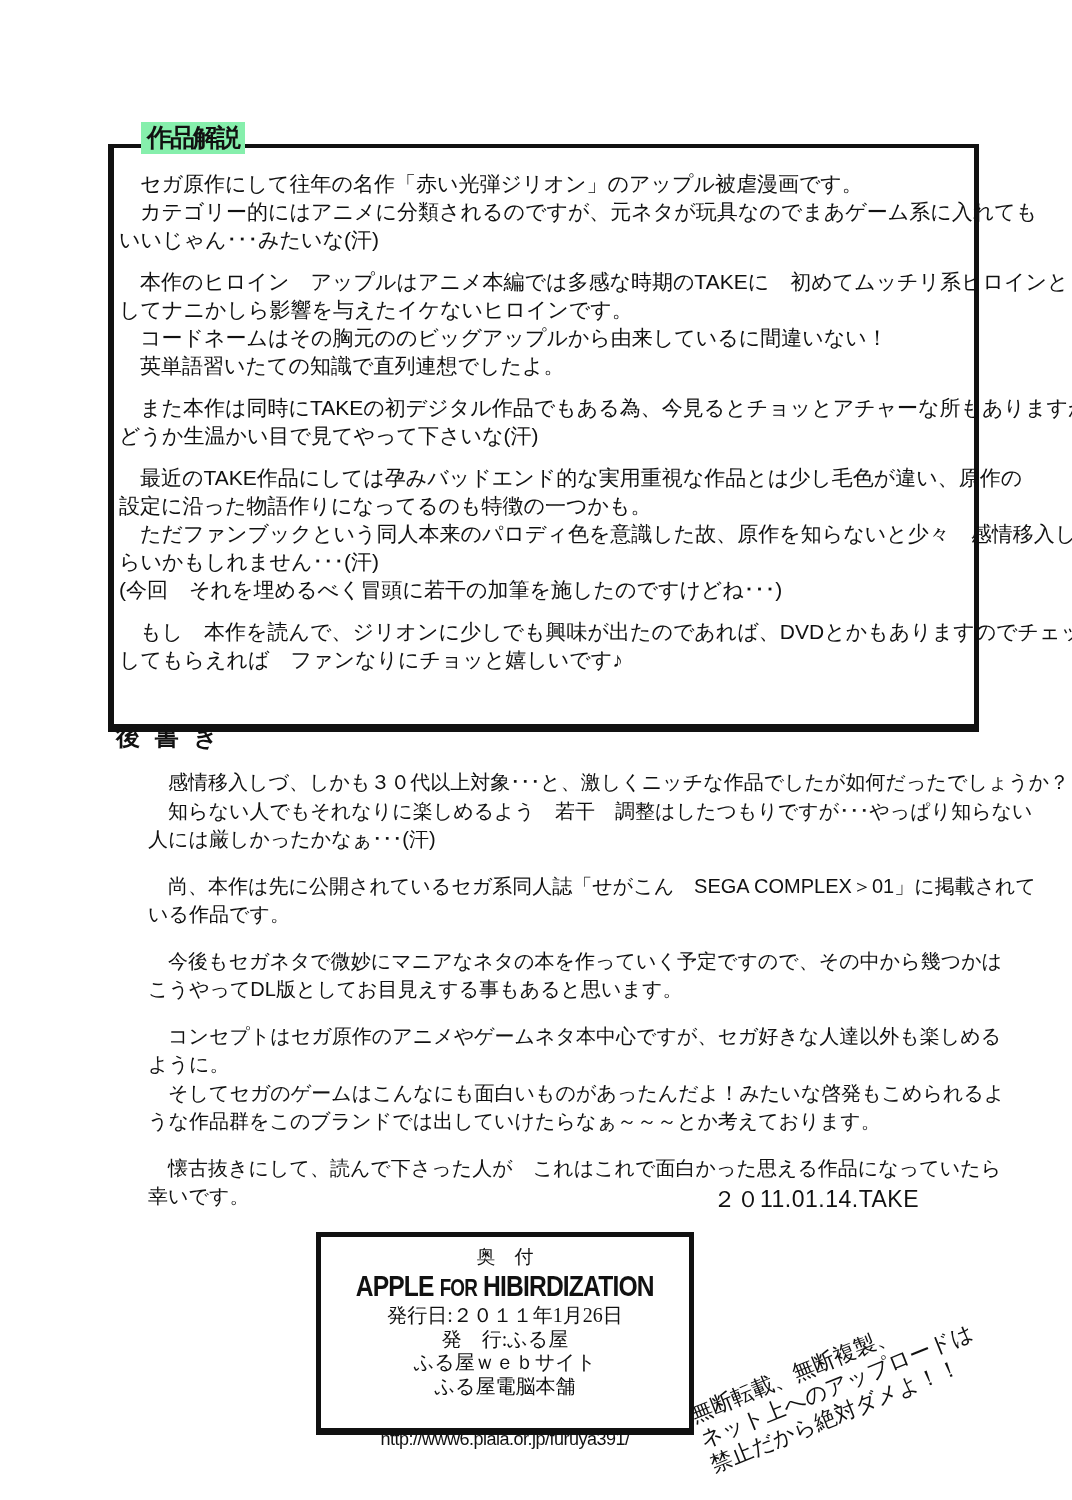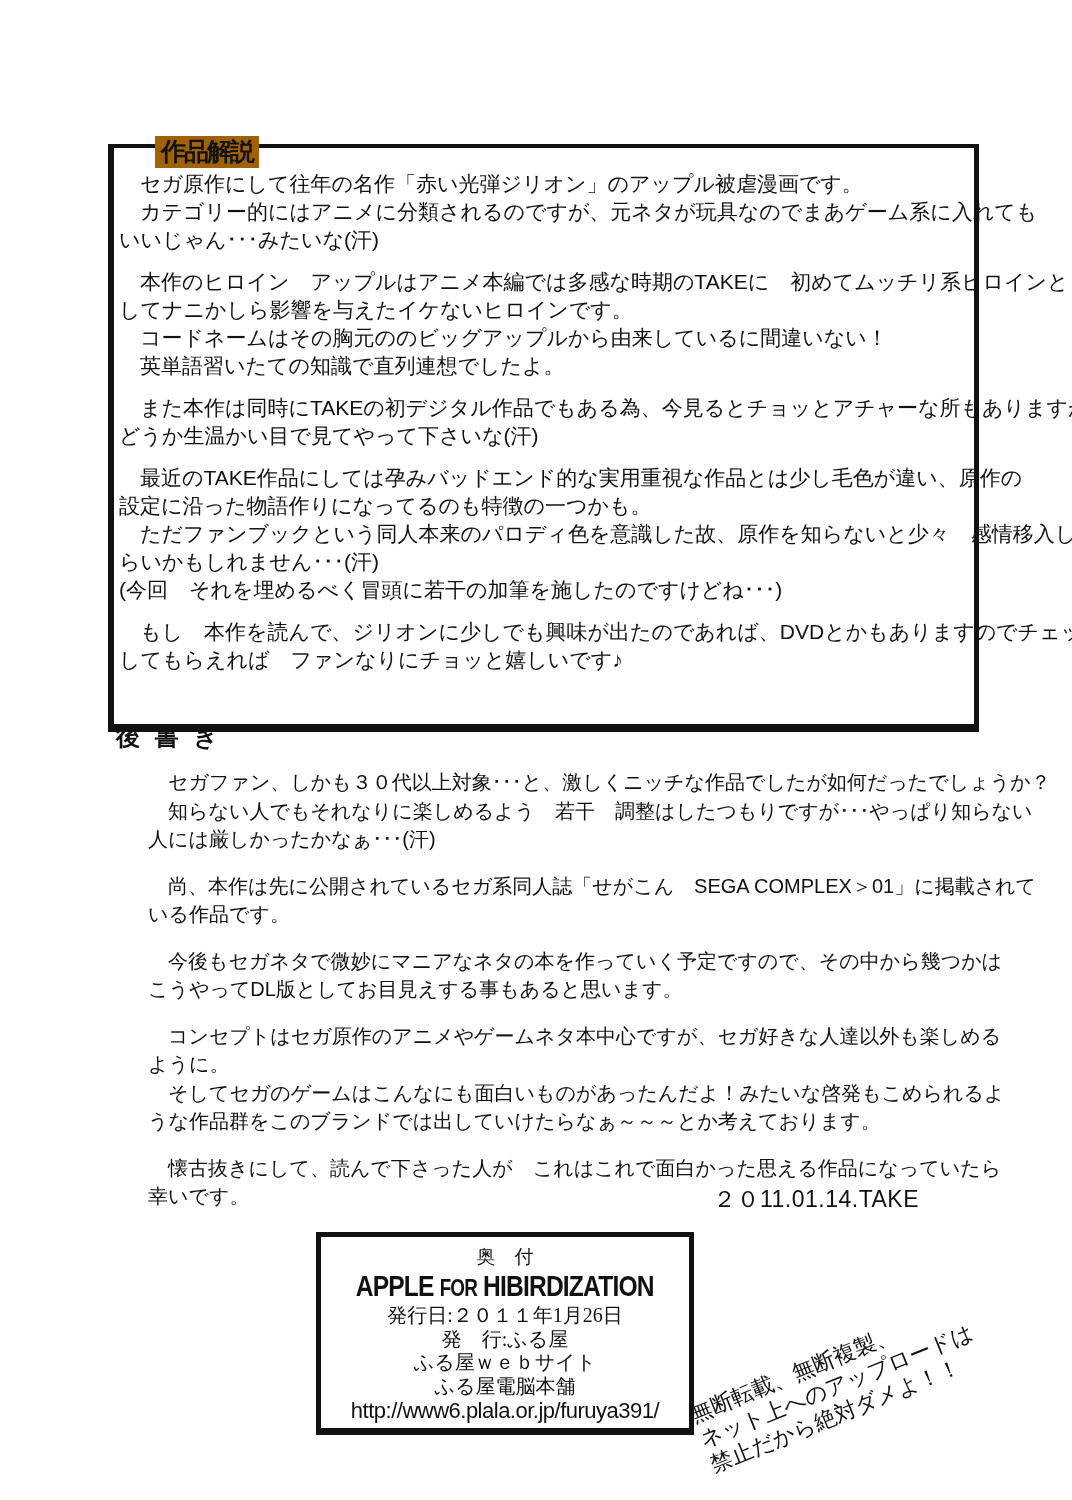--- a/index.html
+++ b/index.html
@@ -10,21 +10,21 @@
   }
   .para{margin:0;white-space:pre;}
 
   
   .commentary-box{
     position:absolute;left:108px;top:144px;width:851px;height:554px;
     border-style:solid;border-color:#111;border-width:4px 5px 8px 6px;
     padding:22px 4px 0 5px;box-sizing:content-box;
   }
   .commentary-title{
-    position:absolute;top:-27px;left:26px;margin:15px;background:#a16207;
+    position:absolute;top:-27px;left:26px;margin:1px;background:#86efac;
     padding:0 6px 2px 6px;font-size:25px;font-weight:bold;letter-spacing:-2px;
     line-height:30px;
   }
   .commentary-box .para{font-size:21px;line-height:28px;margin-bottom:14px;}
 
   
   .afterword-title{
     position:absolute;left:116px;top:720px;margin:0;
     font-size:24px;font-weight:bold;letter-spacing:4px;line-height:34px;
   }
@@ -43,21 +43,21 @@
     text-align:center;padding-top:9px;box-sizing:content-box;
   }
   .col-header{font-size:19px;line-height:22px;}
   .col-title{
     font-size:30px;font-weight:bold;line-height:32px;letter-spacing:-1px;
     margin-top:2px;white-space:nowrap;
     display:inline-block;transform:scaleX(0.82);transform-origin:50% 50%;
   }
   .col-title .for{font-size:23px;}
   .col-line{font-size:20px;line-height:23.5px;font-family:Liberation Serif, serif;}
-  .col-url{font-size:22px;line-height:25px;letter-spacing:-0.5px;}
+  .col-url{font-size:18px;line-height:25px;letter-spacing:-0.5px;margin-top:29px;}
 
   
   .warning{
     position:absolute;left:690px;top:1342px;width:310px;
     transform:rotate(-22deg);transform-origin:50% 50%;
     font-size:22px;line-height:27px;white-space:nowrap;
   }
 </style>
 </head>
 <body>
@@ -80,21 +80,21 @@
 　ただファンブックという同人本来のパロディ色を意識した故、原作を知らないと少々　感情移入しづ
 らいかもしれません･･･(汗)
 (今回　それを埋めるべく冒頭に若干の加筆を施したのですけどね･･･)</p>
     <p class="para">　もし　本作を読んで、ジリオンに少しでも興味が出たのであれば、DVDとかもありますのでチェック
 してもらえれば　ファンなりにチョッと嬉しいです♪</p>
   </section>
 
   <h2 class="afterword-title">後 書 き</h2>
 
   <section class="afterword">
-    <p class="para">　セガファン、しかも３０代以上対象･･･と、激しくニッチな作品でしたが如何だったでしょうか？
+    <p class="para">　感情移入しづ、しかも３０代以上対象･･･と、激しくニッチな作品でしたが如何だったでしょうか？
 　知らない人でもそれなりに楽しめるよう　若干　調整はしたつもりですが･･･やっぱり知らない
 人には厳しかったかなぁ･･･(汗)</p>
     <p class="para">　尚、本作は先に公開されているセガ系同人誌「せがこん　SEGA COMPLEX＞01」に掲載されて
 いる作品です。</p>
     <p class="para">　今後もセガネタで微妙にマニアなネタの本を作っていく予定ですので、その中から幾つかは
 こうやってDL版としてお目見えする事もあると思います。</p>
     <p class="para">　コンセプトはセガ原作のアニメやゲームネタ本中心ですが、セガ好きな人達以外も楽しめる
 ように。
 　そしてセガのゲームはこんなにも面白いものがあったんだよ！みたいな啓発もこめられるよ
 うな作品群をこのブランドでは出していけたらなぁ～～～とか考えております。</p>

